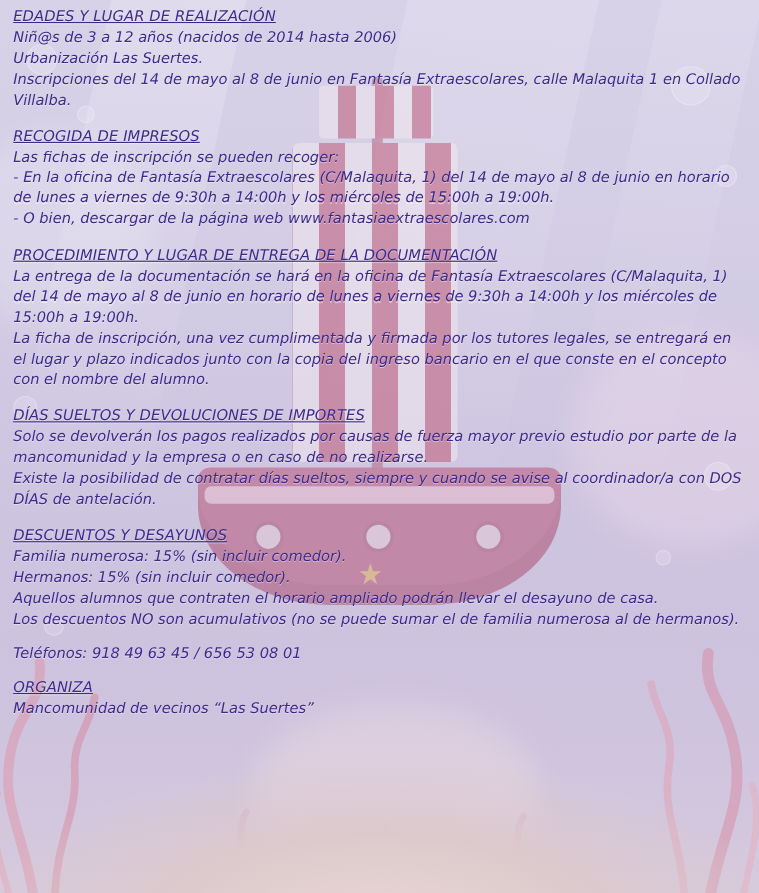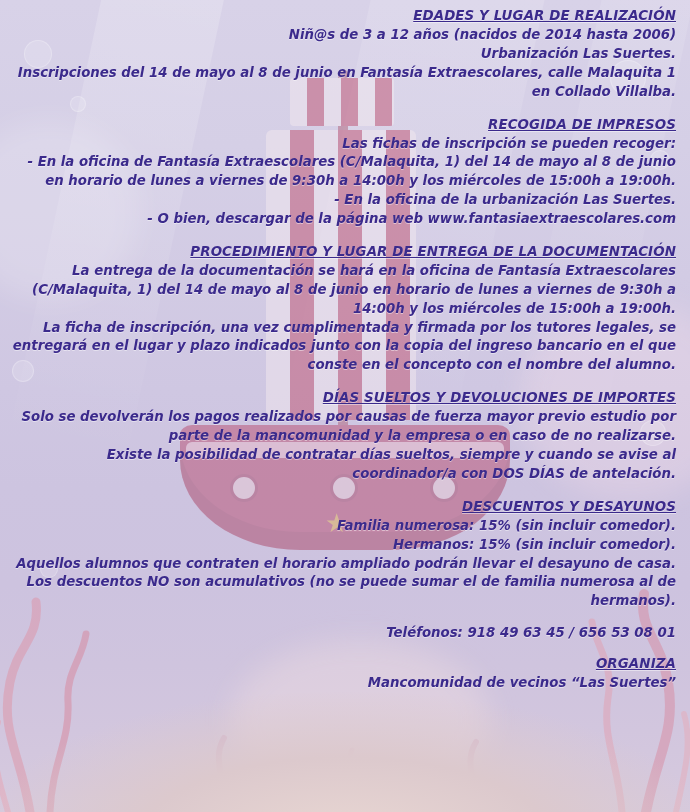--- a/index.html
+++ b/index.html
@@ -135,25 +135,24 @@
     line-height: 1;
     opacity: 0.75;
   }
 
   
   .content {
     position: relative;
     padding: 6px 14px 0 12px;
     color: #3b2a8c;
     font-style: italic;
-    font-weight: bold;
+    font-weight: normal;
     font-size: 13.3px;
     line-height: 1.42;
     text-shadow: 0 1px 0 rgba(255,255,255,0.45);
-    text-align: right;
   }
   .sec-title {
     text-decoration: underline;
     margin: 0 0 1px 0;
     font-size: 13.4px;
     letter-spacing: 0.1px;
   }
   .para {
     margin: 0;
   }
@@ -221,21 +220,20 @@
       <p class="sec-title">EDADES Y LUGAR DE REALIZACIÓN</p>
       <p class="para">Niñ@s de 3 a 12 años (nacidos de 2014 hasta 2006)</p>
       <p class="para">Urbanización Las Suertes.</p>
       <p class="para">Inscripciones del 14 de mayo al 8 de junio en Fantasía Extraescolares, calle Malaquita 1 en Collado Villalba.</p>
     </div>
 
     <div class="block">
       <p class="sec-title">RECOGIDA DE IMPRESOS</p>
       <p class="para">Las fichas de inscripción se pueden recoger:</p>
       <p class="para">- En la oficina de Fantasía Extraescolares (C/Malaquita, 1) del 14 de mayo al 8 de junio en horario de lunes a viernes de 9:30h a 14:00h y los miércoles de 15:00h a 19:00h.</p>
-      <p class="para">- En la oficina de la urbanización Las Suertes.</p>
       <p class="para">- O bien, descargar de la página web www.fantasiaextraescolares.com</p>
     </div>
 
     <div class="block">
       <p class="sec-title">PROCEDIMIENTO Y LUGAR DE ENTREGA DE LA DOCUMENTACIÓN</p>
       <p class="para">La entrega de la documentación se hará en la oficina de Fantasía Extraescolares (C/Malaquita, 1) del 14 de mayo al 8 de junio en horario de lunes a viernes de 9:30h a 14:00h y los miércoles de 15:00h a 19:00h.</p>
       <p class="para">La ficha de inscripción, una vez cumplimentada y firmada por los tutores legales, se entregará en el lugar y plazo indicados junto con la copia del ingreso bancario en el que conste en el concepto con el nombre del alumno.</p>
     </div>
 
     <div class="block">

